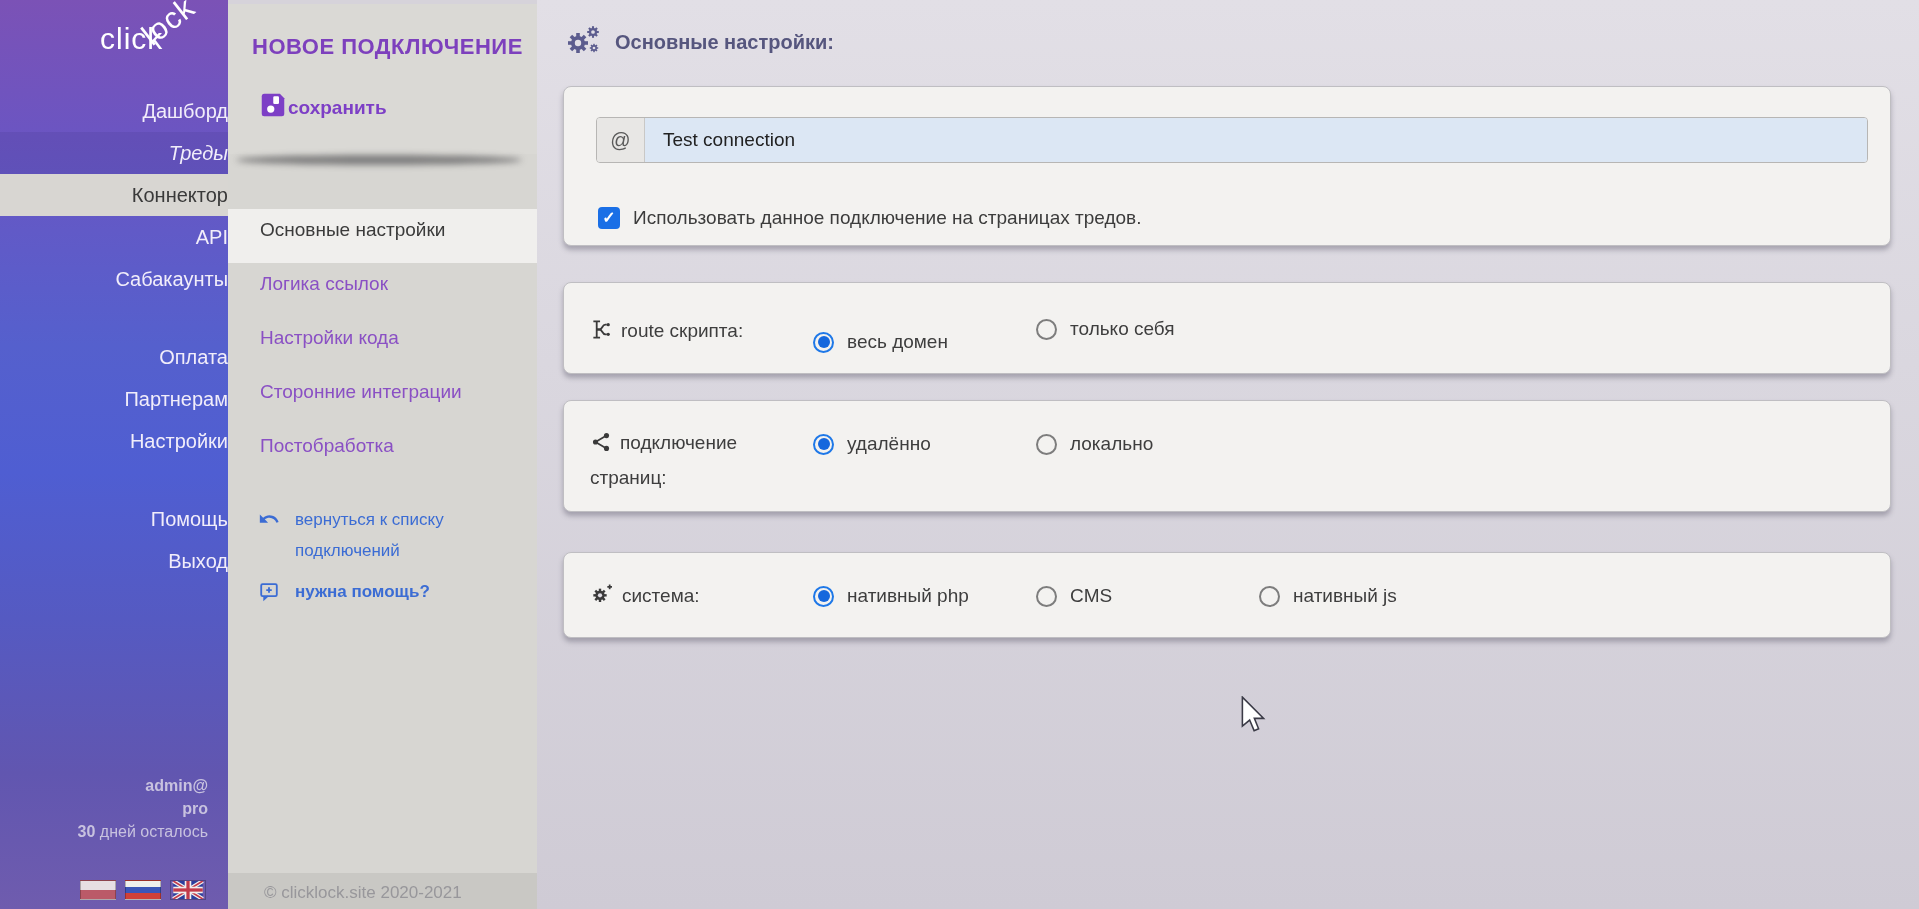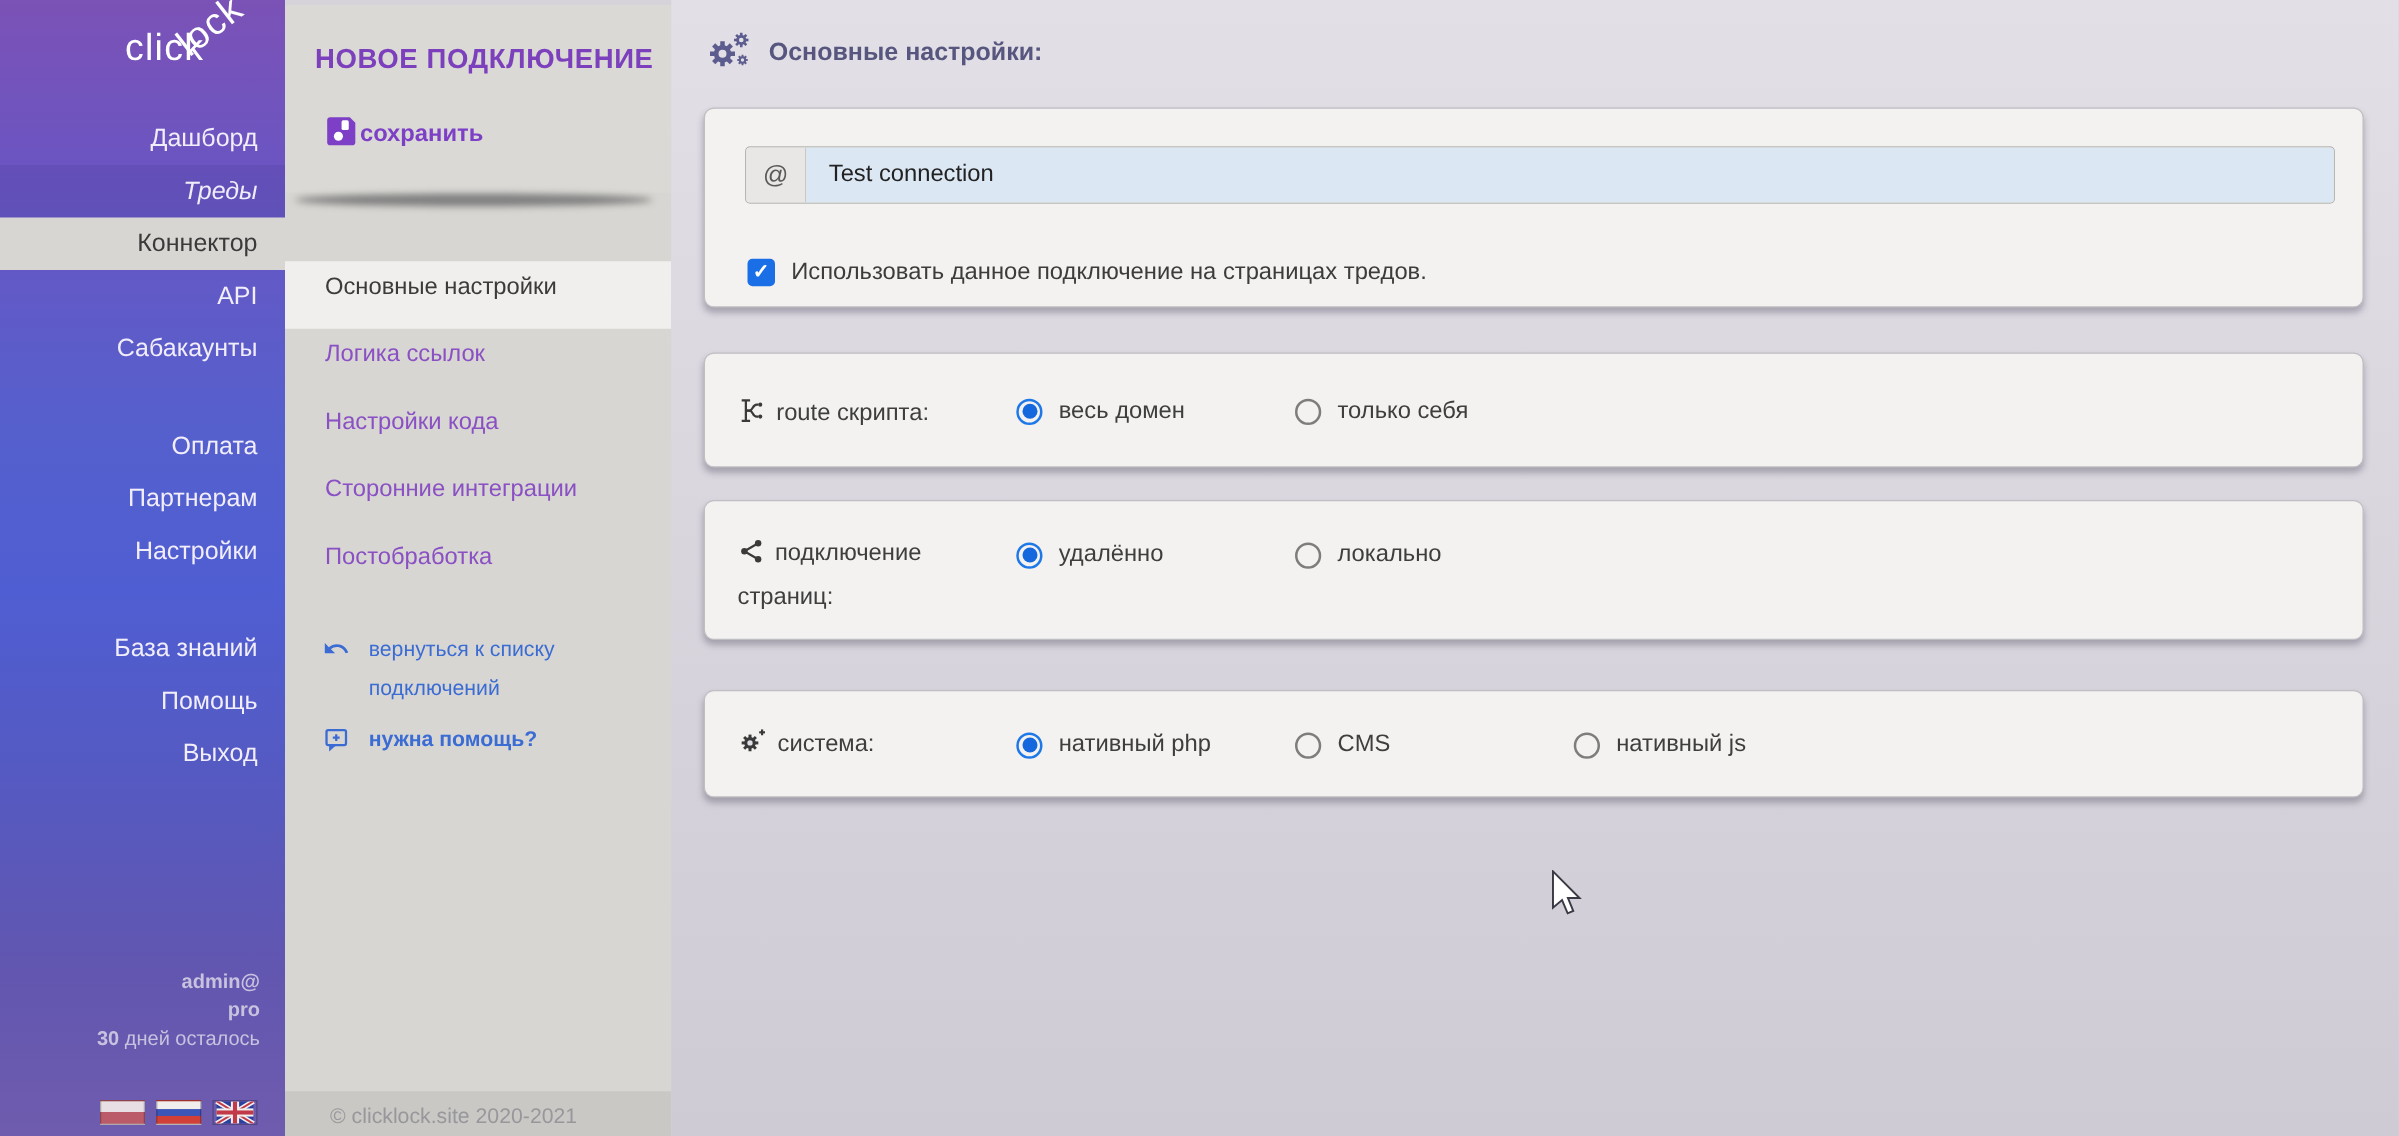--- a/index.html
+++ b/index.html
@@ -5,21 +5,21 @@
   * { margin:0; padding:0; box-sizing:border-box; }
   html,body { width:1919px; height:909px; overflow:hidden; }
   body { font-family:"Liberation Sans", sans-serif; background:#d6d3da; position:relative; }
 
   
   #sidebar { position:absolute; left:0; top:0; width:228px; height:909px;
     background:linear-gradient(180deg,#7b52b6 0%,#6b55c2 15%,#5560cd 38%,#4f5ed2 52%,#555ac2 68%,#6156b0 85%,#6f5cae 100%); }
   .logo { position:absolute; top:22px; left:100px; color:#ffffff; font-size:30px; letter-spacing:1px; white-space:nowrap; cursor:pointer; }
   .logo .lock { display:inline-block; transform:rotate(-38deg) translate(-3px,-7px); transform-origin:left bottom; }
   .nav { position:absolute; top:90px; left:0; width:100%; }
-  .nav-item { height:42px; line-height:42px; text-align:right; padding-right:22px;
+  .nav-item { height:42px; line-height:42px; text-align:right; 
     font-size:20px; color:#f1edfa; cursor:pointer; }
   .nav-item.shaded { background:rgba(25,25,90,0.10);font-style:italic; }
   .nav-item.selected { background:#d8d6d2; color:#3a3a3a; }
   .nav-gap { height:36px; }
   .account { position:absolute; top:774px; left:0; width:100%; text-align:right; padding-right:20px;
     color:#c8c2df; font-size:16px; line-height:23px; }
   .account b { font-weight:bold; }
   .flags { position:absolute; top:880px; right:22px; display:flex; gap:9px; }
   .flag { width:36px; height:20px; border:1px solid rgba(0,0,0,0.25); overflow:hidden; cursor:pointer; }
   .flag-pl { background:linear-gradient(180deg,#e7dfe3 50%,#bb5a68 50%); }
@@ -72,21 +72,21 @@
 
   .opt-label { position:absolute; left:26px; font-size:19px; color:#3e3e3e; line-height:31px; }
   .opt-label .oicon { display:inline-block; vertical-align:-4px; margin-right:8px; }
   .radio-item { position:absolute; display:flex; align-items:center; gap:13px; height:24px;
     font-size:19px; color:#3e3e3e; cursor:pointer; }
   .radio { width:21px; height:21px; border-radius:50%; border:2px solid #7d7d7d; flex:0 0 auto; background:transparent; }
   .radio.sel { border-color:#1e78e8; position:relative; }
   .radio.sel::after { content:""; position:absolute; inset:2.5px; border-radius:50%; background:#1567dd; }
 
   #card2 .opt-label { top:32px; }
-  #card2 .radio-item.c1 { left:249px; top:34px; }
+  #card2 .radio-item.c1 { left:249px; top:47px; }
   #card2 .radio-item.c2 { left:472px; top:34px; }
   #card3 .opt-label { top:26px; width:178px; }
   #card3 .radio-item.c1 { left:249px; top:31px; }
   #card3 .radio-item.c2 { left:472px; top:31px; }
   #card4 .opt-label { top:27px; }
   #card4 .radio-item.c1 { left:249px; top:31px; }
   #card4 .radio-item.c2 { left:472px; top:31px; }
   #card4 .radio-item.c3 { left:695px; top:31px; }
 
   #cursor { position:absolute; left:1240px; top:696px; z-index:50; pointer-events:none; }
@@ -101,21 +101,20 @@
     <div class="nav-item">Дашборд</div>
     <div class="nav-item shaded">Треды</div>
     <div class="nav-item selected">Коннектор</div>
     <div class="nav-item">API</div>
     <div class="nav-item">Сабакаунты</div>
     <div class="nav-gap"></div>
     <div class="nav-item">Оплата</div>
     <div class="nav-item">Партнерам</div>
     <div class="nav-item">Настройки</div>
     <div class="nav-gap"></div>
-    <div class="nav-item">База знаний</div>
     <div class="nav-item">Помощь</div>
     <div class="nav-item">Выход</div>
   </div>
 
   <div class="account">
     <div><b>admin@</b></div>
     <div><b>pro</b></div>
     <div><b>30</b> <span>дней осталось</span></div>
   </div>
 

